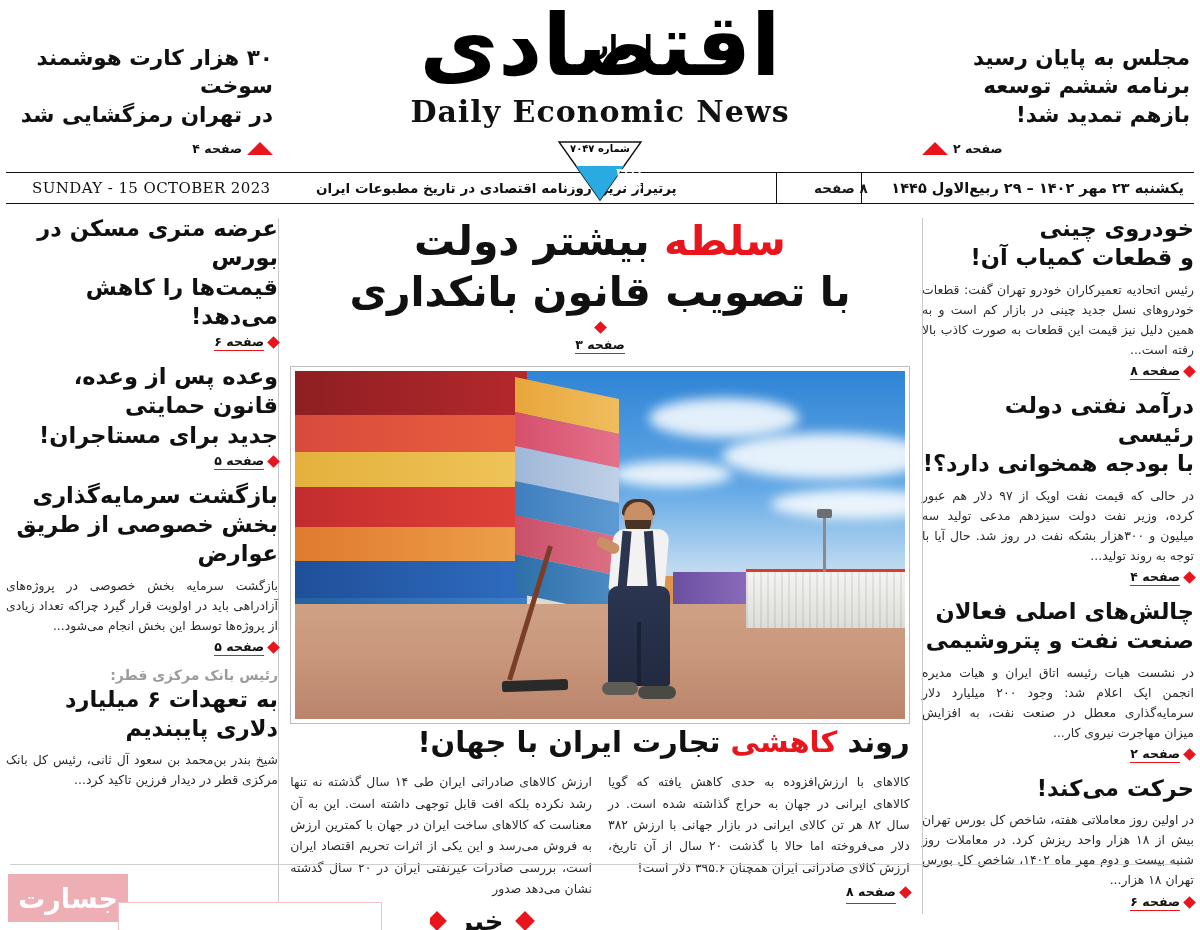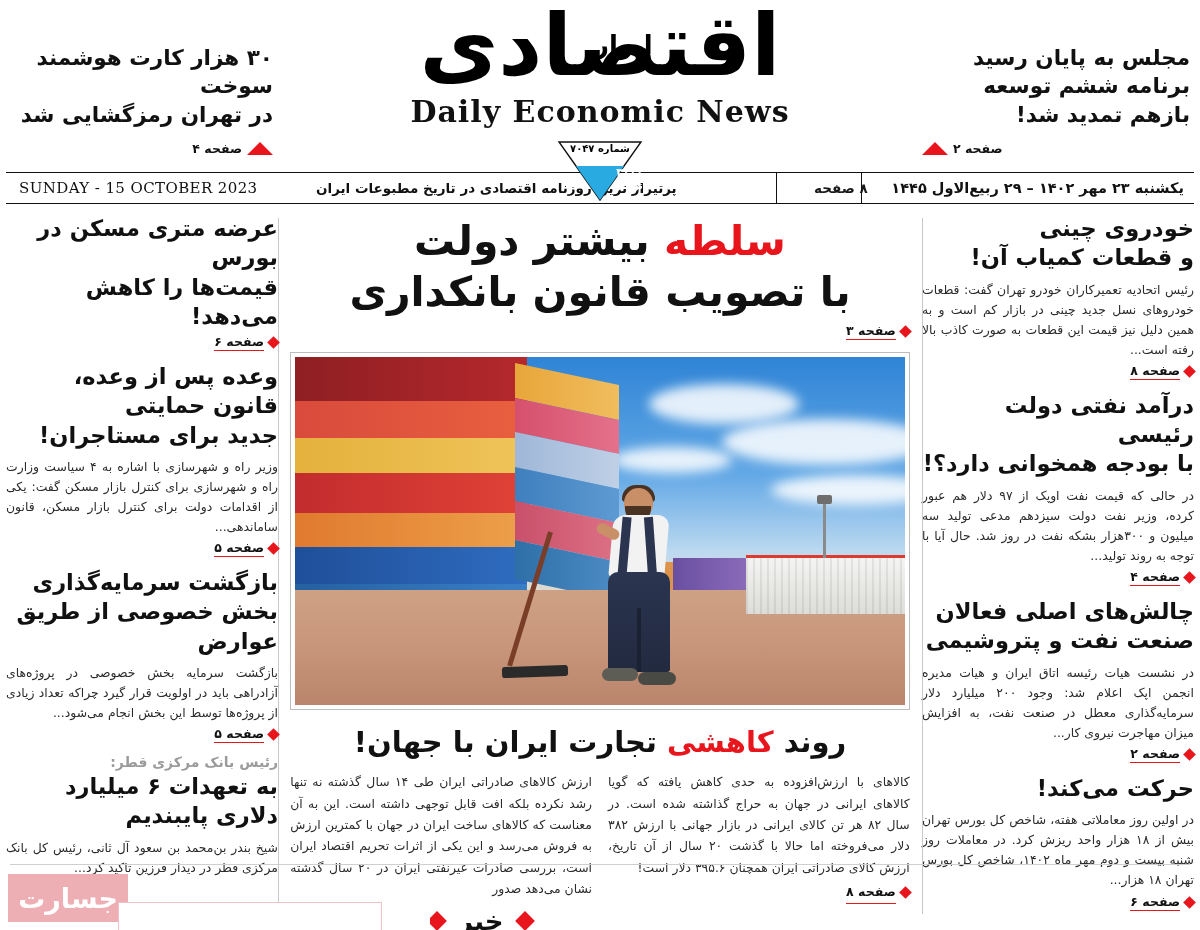--- a/index.html
+++ b/index.html
@@ -71,21 +71,21 @@
     position:absolute;top:27px;left:0;width:86px;text-align:right;
     font-size:11px;font-weight:bold;color:#fff;line-height:1.15;z-index:4;
   }
 
   
   .datebar{
     position:relative;border-top:1.6px solid #111;border-bottom:1.6px solid #111;
     height:30px;display:flex;align-items:center;margin:0 6px;
   }
   .date-en{
-    position:absolute;left:13px;font-family:"DejaVu Serif","Liberation Serif",serif;
+    position:absolute;left:26px;font-family:"DejaVu Serif","Liberation Serif",serif;
     font-size:15px;letter-spacing:.4px;color:#111;direction:ltr;
   }
   .tagline{position:absolute;left:310px;font-size:13.5px;font-weight:bold;color:#111;}
   .pages-count{position:absolute;left:808px;font-size:13.5px;font-weight:bold;}
   .date-fa{position:absolute;right:10px;font-size:14.5px;font-weight:bold;color:#111;}
   .vsep{position:absolute;top:0;bottom:0;width:1.4px;background:#111;}
 
   
   .content{display:flex;margin:10px 6px 0 6px;gap:0;height:700px;}
   .col-side{width:272px;flex:0 0 272px;}
@@ -168,22 +168,22 @@
   .w-strapB{position:absolute;left:52px;top:29px;width:9px;height:60px;background:#2b3550;transform:rotate(-4deg);}
   .w-pants{position:absolute;left:14px;top:84px;width:62px;height:100px;background:linear-gradient(#2b3550,#222a40);border-radius:10px 10px 3px 3px;}
   .w-legsplit{position:absolute;left:43px;top:120px;width:4px;height:64px;background:#1a2133;}
   .w-arm{position:absolute;left:2px;top:38px;width:24px;height:11px;background:#c98f66;transform:rotate(26deg);border-radius:6px;}
   .w-shoeA{position:absolute;left:8px;top:180px;width:36px;height:13px;background:#5d5d55;border-radius:7px;}
   .w-shoeB{position:absolute;left:44px;top:184px;width:38px;height:13px;background:#4a4a44;border-radius:7px;}
   .broom-h{position:absolute;left:-46px;top:44px;width:5px;height:140px;background:#7a3d28;transform:rotate(17deg);transform-origin:top;}
   .broom-b{position:absolute;left:-92px;top:178px;width:66px;height:11px;background:#2a2a2a;border-radius:3px;transform:rotate(-2deg);}
 
   .sec-hl{
-    text-align:center;font-weight:bold;font-size:29px;line-height:1.3;
-    margin-top:14px;letter-spacing:-.5px;color:#111;
+    text-align:right;font-weight:bold;font-size:29px;line-height:1.3;
+    letter-spacing:-.5px;color:#111;
   }
   .sec-hl .red{color:#e8161c;}
   .sec-cols{display:flex;gap:16px;margin-top:10px;align-items:flex-start;}
   .sec-col{flex:1 1 50%;font-size:12.4px;line-height:1.72;text-align:justify;color:#2b2b2b;}
 
   
   .bottom{position:absolute;left:0;right:0;bottom:0;height:70px;overflow:hidden;}
   .jesarat-tab{
     position:absolute;left:8px;top:14px;width:120px;height:48px;
     background:#edaeb4;display:flex;align-items:center;justify-content:center;
@@ -300,21 +300,21 @@
     <div class="vrule"></div>
 
     <div class="col-center">
       <div class="main-hl">
         <div>
           <span class="red">سلطه</span>
           <span>بیشتر دولت</span>
         </div>
         <div>با تصویب قانون بانکداری</div>
       </div>
-      <div class="pagelink main-pagelink" style="justify-content:flex-start;">
+      <div class="pagelink main-pagelink" style="justify-content:flex-start;flex-direction:column;">
         <span class="dia"></span>
         <span class="underline">صفحه ۳</span>
       </div>
 
       <div class="photo-frame">
         <div class="photo">
           <div class="sun"></div>
           <div class="sky-cloud" style="left:58%;top:8%;width:150px;height:40px;"></div>
           <div class="sky-cloud" style="left:70%;top:18%;width:210px;height:46px;"></div>
           <div class="sky-cloud" style="left:52%;top:26%;width:120px;height:26px;"></div>
@@ -390,21 +390,20 @@
         <div class="hl">عرضه متری مسکن در بورس</div>
         <div class="hl">قیمت‌ها را کاهش می‌دهد!</div>
         <div class="pagelink">
           <span class="dia"></span>
           <span class="underline">صفحه ۶</span>
         </div>
       </div>
       <div class="story">
         <div class="hl">وعده پس از وعده، قانون حمایتی</div>
         <div class="hl">جدید برای مستاجران!</div>
-        <div class="body-txt">وزیر راه و شهرسازی با اشاره به ۴ سیاست وزارت راه و شهرسازی برای کنترل بازار مسکن گفت: یکی از اقدامات دولت برای کنترل بازار مسکن، قانون ساماندهی...</div>
         <div class="pagelink">
           <span class="dia"></span>
           <span class="underline">صفحه ۵</span>
         </div>
       </div>
       <div class="story">
         <div class="hl">بازگشت سرمایه‌گذاری</div>
         <div class="hl">بخش خصوصی از طریق عوارض</div>
         <div class="body-txt">بازگشت سرمایه بخش خصوصی در پروژه‌های آزادراهی باید در اولویت قرار گیرد چراکه تعداد زیادی از پروژه‌ها توسط این بخش انجام می‌شود...</div>
         <div class="pagelink">

